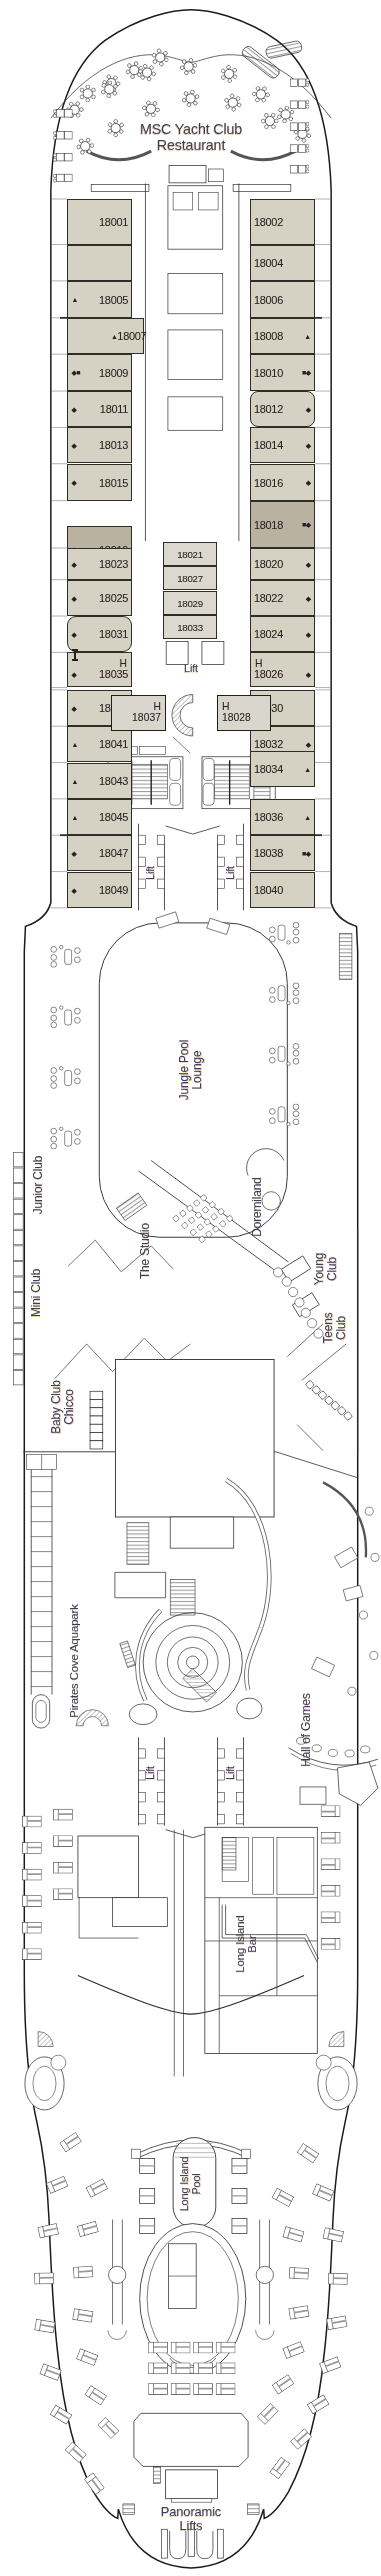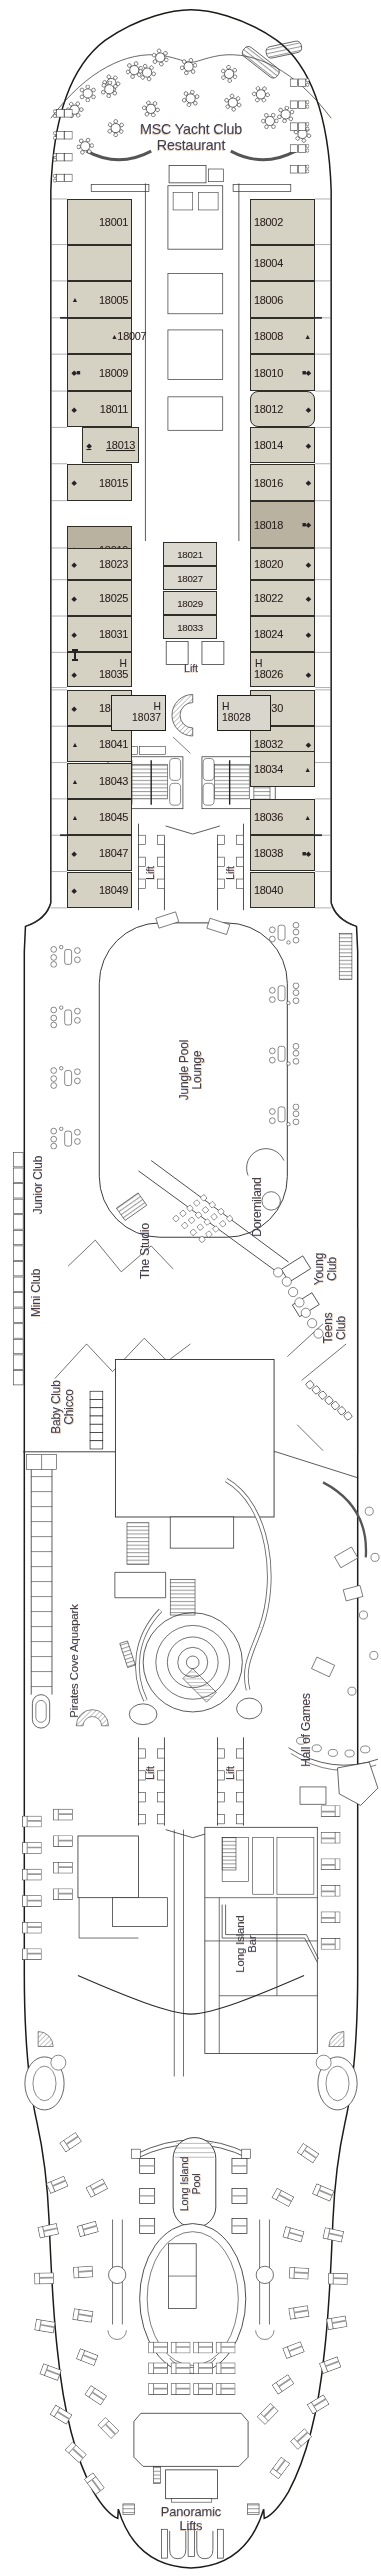--- a/index.html
+++ b/index.html
@@ -577,53 +577,53 @@
       <span class="num" style="margin-left: auto;">18001</span>
     </div>
     <div class="cabin cleft" style="left: 67px; top: 245px; width: 65px; height: 36px;">
       <span class="sym"></span>
       <span class="num" style="margin-left: auto; margin-top: 48px;">18003</span>
     </div>
     <div class="cabin cleft" style="left: 67px; top: 281px; width: 65px; height: 37px;">
       <span class="sym">▲</span>
       <span class="num" style="margin-left: auto;">18005</span>
     </div>
-    <div class="cabin cleft" style="left: 67px; top: 318px; width: 65px; height: 36px; padding-left: 43px;">
+    <div class="cabin cleft" style="left: 67px; top: 318px; width: 77px; height: 36px; padding-left: 43px;">
       <span class="sym">▲</span>
       <span class="num" style="margin-left: auto;">18007</span>
     </div>
     <div class="cabin cleft" style="left: 67px; top: 354px; width: 65px; height: 37px;">
       <span class="sym">◆■</span>
       <span class="num" style="margin-left: auto;">18009</span>
     </div>
     <div class="cabin cleft" style="left: 67px; top: 391px; width: 65px; height: 36px;">
       <span class="sym">◆</span>
       <span class="num" style="margin-left: auto;">18011</span>
     </div>
-    <div class="cabin cleft" style="left: 82px; top: 427px; width: 57px; height: 36px; text-decoration: underline;">
+    <div class="cabin cleft" style="left: 67px; top: 427px; width: 65px; height: 36px;">
       <span class="sym">◆</span>
       <span class="num" style="margin-left: auto;">18013</span>
     </div>
     <div class="cabin cleft" style="left: 67px; top: 464px; width: 65px; height: 37px;">
       <span class="sym">◆</span>
       <span class="num" style="margin-left: auto;">18015</span>
     </div>
     <div class="cabin cleft dark" style="left: 67px; top: 526px; width: 65px; height: 47px;">
       <span class="sym">◆■</span>
       <span class="num" style="margin-left: auto;">18019</span>
     </div>
     <div class="cabin cleft" style="left: 67px; top: 548px; width: 65px; height: 32px;">
       <span class="sym">◆</span>
       <span class="num" style="margin-left: auto;">18023</span>
     </div>
     <div class="cabin cleft" style="left: 67px; top: 580px; width: 65px; height: 36px;">
       <span class="sym">◆</span>
       <span class="num" style="margin-left: auto;">18025</span>
     </div>
-    <div class="cabin cleft" style="left: 67px; top: 616px; width: 65px; height: 36px;">
+    <div class="cabin cleft" style="left: 67px; top: 616px; width: 65px; height: 36px; border-radius: 9px;">
       <span class="sym">◆</span>
       <span class="num" style="margin-left: auto;">18031</span>
     </div>
     <div class="cabin cleft" style="left: 67px; top: 652px; width: 65px; height: 35px;">
       <div class="hwrap">
         <span class="hpre" style="text-align: right; padding: 0px 1.2px 0px 0px;">H</span>
         <div class="row2">
           <span class="sym">◆</span>
           <span class="num" style="margin-left: auto;">18035</span>
         </div>

